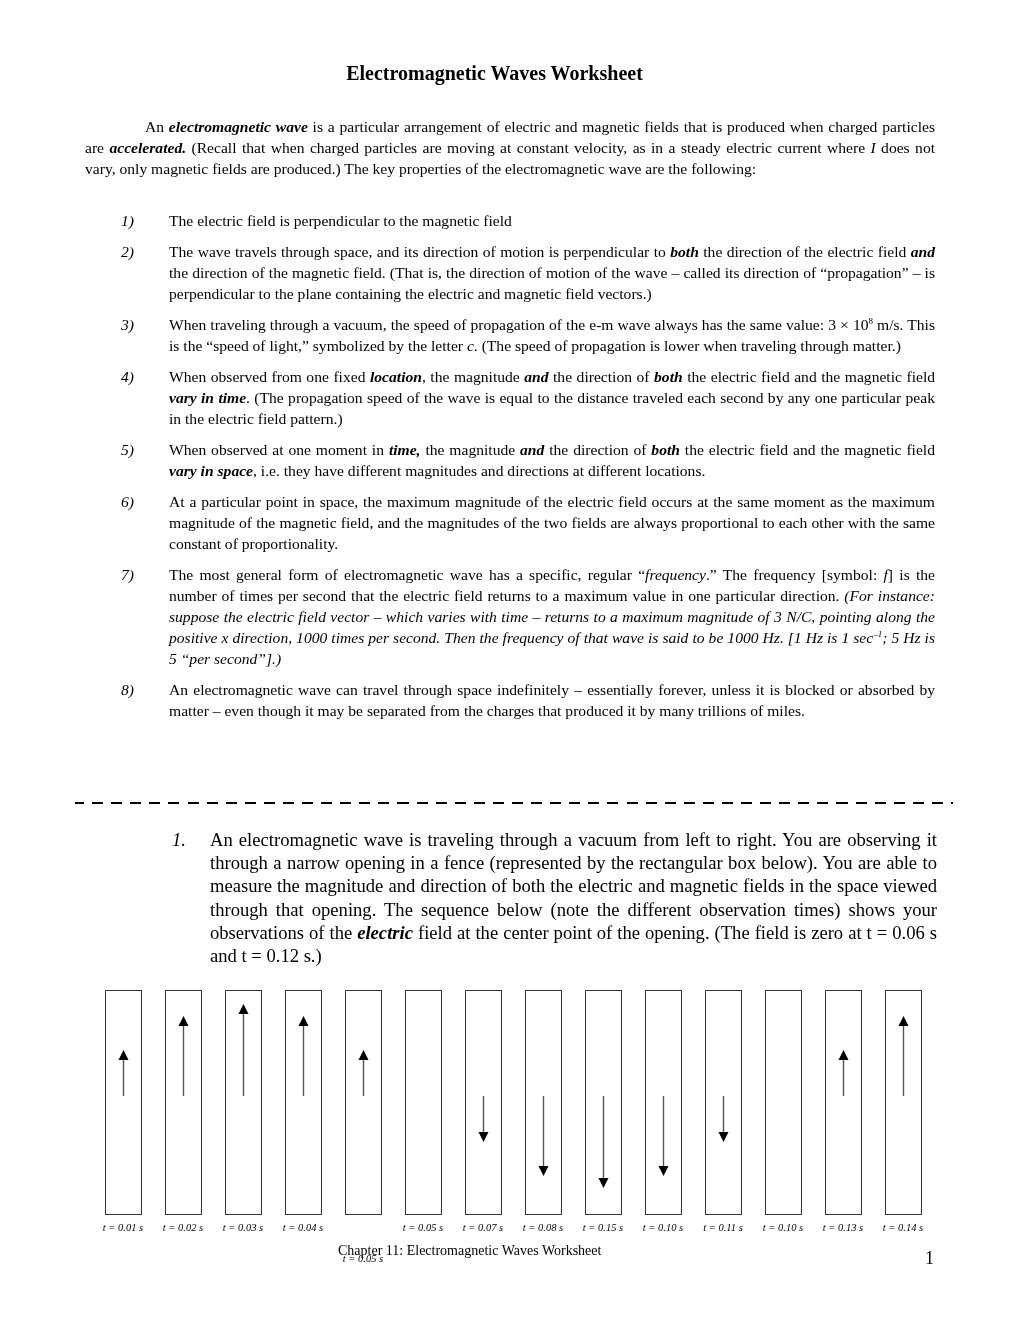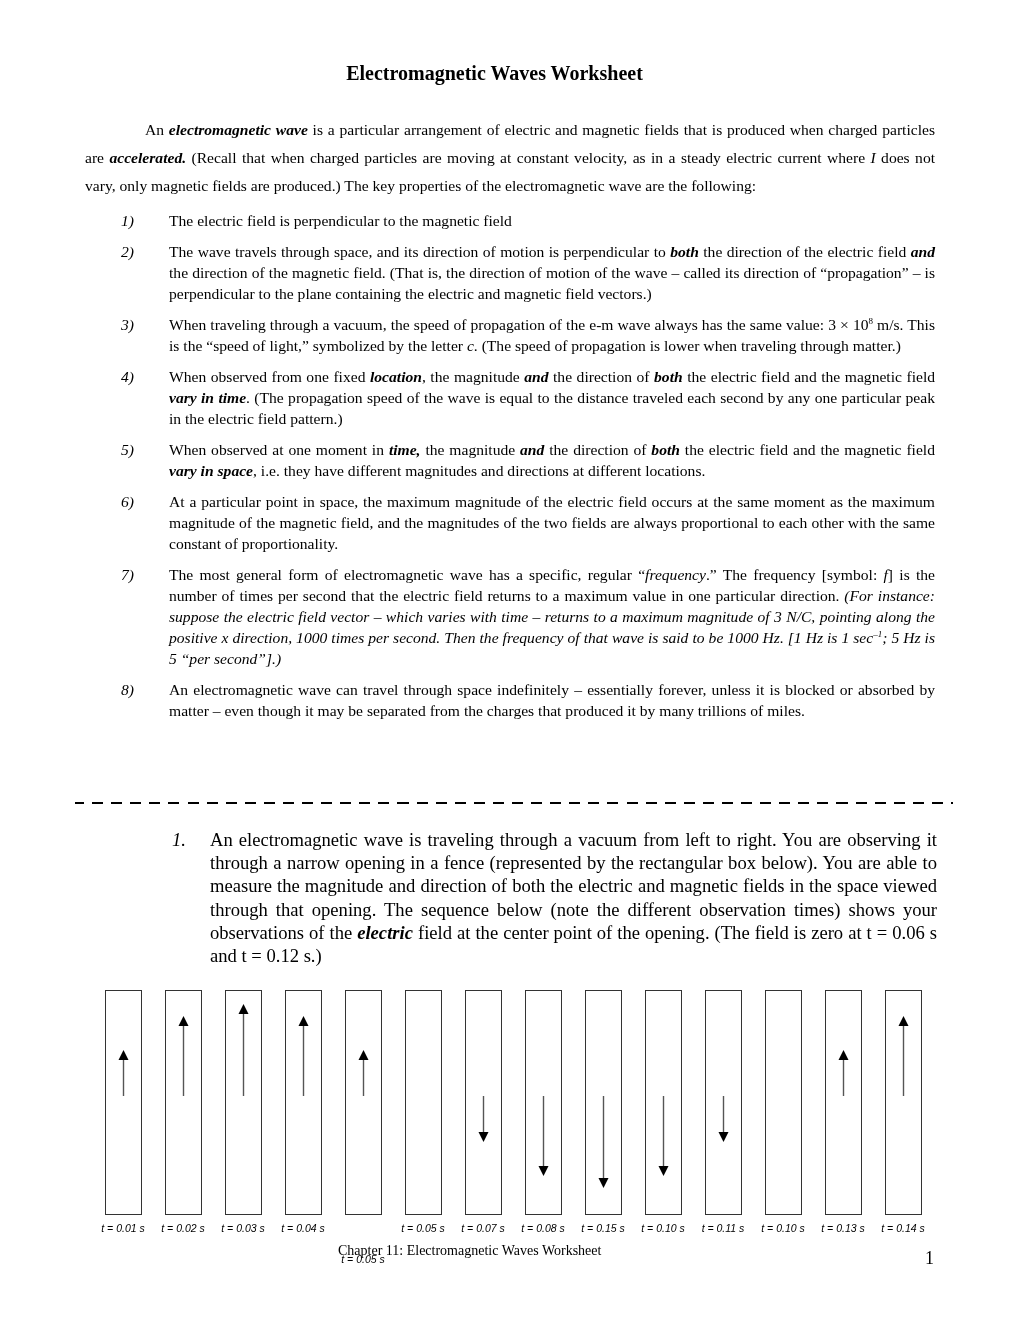--- a/index.html
+++ b/index.html
@@ -1,26 +1,26 @@
 <!DOCTYPE html>
 <html><head>
 <meta charset="utf-8">
 <style>
   html, body { margin: 0; padding: 0; background: #ffffff; }
   body { width: 1020px; height: 1320px; position: relative; overflow: hidden; color: #000; }
   .serif { font-family: "Liberation Serif", "DejaVu Serif", serif; }
-  .sans { font-family: Liberation Sans, sans-serif; }
+  .sans { font-family: Liberation Serif, serif; }
 
   .title {
     position: absolute; top: 62px; left: 0; width: 989px;
     text-align: center; font-size: 20px; font-weight: bold;
   }
   .intro {
     position: absolute; top: 116px; left: 85px; width: 850px;
-    font-size: 15.6px; line-height: 28px; text-align: justify;
+    font-size: 15.6px; line-height: 21px; text-align: justify;
   }
   .intro .indent { display: inline-block; width: 60px; }
 
   .props { position: absolute; top: 210px; left: 85px; width: 850px; }
   .prop {
     display: flex; font-size: 15.6px; line-height: 21px; text-align: justify;
     margin-bottom: 10px;
   }
   .prop .num { width: 84px; flex: none; font-style: italic; padding-left: 36px; box-sizing: border-box; }
   .prop .txt { flex: 1; }

